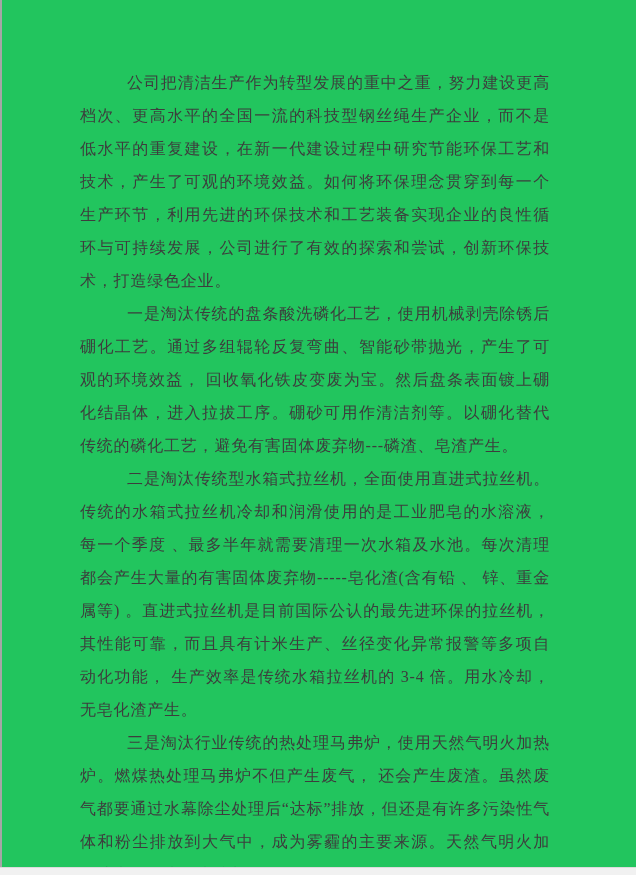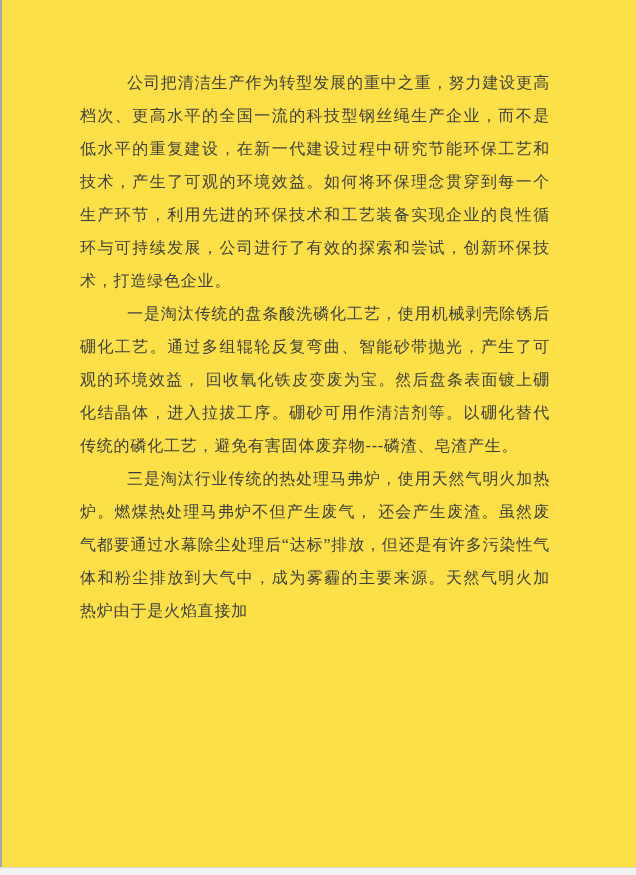--- a/index.html
+++ b/index.html
@@ -13,21 +13,21 @@
     position: relative;
     overflow: hidden;
     font-family: "Liberation Serif", "DejaVu Serif", serif;
   }
   .page {
     position: absolute;
     top: 0;
     left: 0;
     width: 636px;
     height: 867px;
-    background: #fde047;
+    background: #22c55e;
   }
   .page-left-edge {
     position: absolute;
     left: 0;
     top: 0;
     width: 2px;
     height: 867px;
     background: #a6a6a6;
   }
   .viewer-bottom-strip {
@@ -58,19 +58,20 @@
     text-indent: 47px;
   }
 </style>
 </head>
 <body>
 
 <div class="page">
   <div class="content">
     <p>公司把清洁生产作为转型发展的重中之重，努力建设更高档次、更高水平的全国一流的科技型钢丝绳生产企业，而不是低水平的重复建设，在新一代建设过程中研究节能环保工艺和技术，产生了可观的环境效益。如何将环保理念贯穿到每一个生产环节，利用先进的环保技术和工艺装备实现企业的良性循环与可持续发展，公司进行了有效的探索和尝试，创新环保技术，打造绿色企业。</p>
     <p>一是淘汰传统的盘条酸洗磷化工艺，使用机械剥壳除锈后硼化工艺。通过多组辊轮反复弯曲、智能砂带抛光，产生了可观的环境效益， 回收氧化铁皮变废为宝。然后盘条表面镀上硼化结晶体，进入拉拔工序。硼砂可用作清洁剂等。以硼化替代传统的磷化工艺，避免有害固体废弃物---磷渣、皂渣产生。</p>
+    <p>二是淘汰传统型水箱式拉丝机，全面使用直进式拉丝机。传统的水箱式拉丝机冷却和润滑使用的是工业肥皂的水溶液，每一个季度 、最多半年就需要清理一次水箱及水池。每次清理都会产生大量的有害固体废弃物-----皂化渣(含有铅 、 锌、重金属等) 。直进式拉丝机是目前国际公认的最先进环保的拉丝机， 其性能可靠，而且具有计米生产、丝径变化异常报警等多项自动化功能， 生产效率是传统水箱拉丝机的 3-4 倍。用水冷却，无皂化渣产生。</p>
     <p>三是淘汰行业传统的热处理马弗炉，使用天然气明火加热炉。燃煤热处理马弗炉不但产生废气， 还会产生废渣。虽然废气都要通过水幕除尘处理后“达标”排放，但还是有许多污染性气体和粉尘排放到大气中，成为雾霾的主要来源。天然气明火加热炉由于是火焰直接加</p>
 
   </div>
 </div>
 
 <div class="page-left-edge"></div>
 <div class="viewer-bottom-strip"></div>
 
 </body></html>

